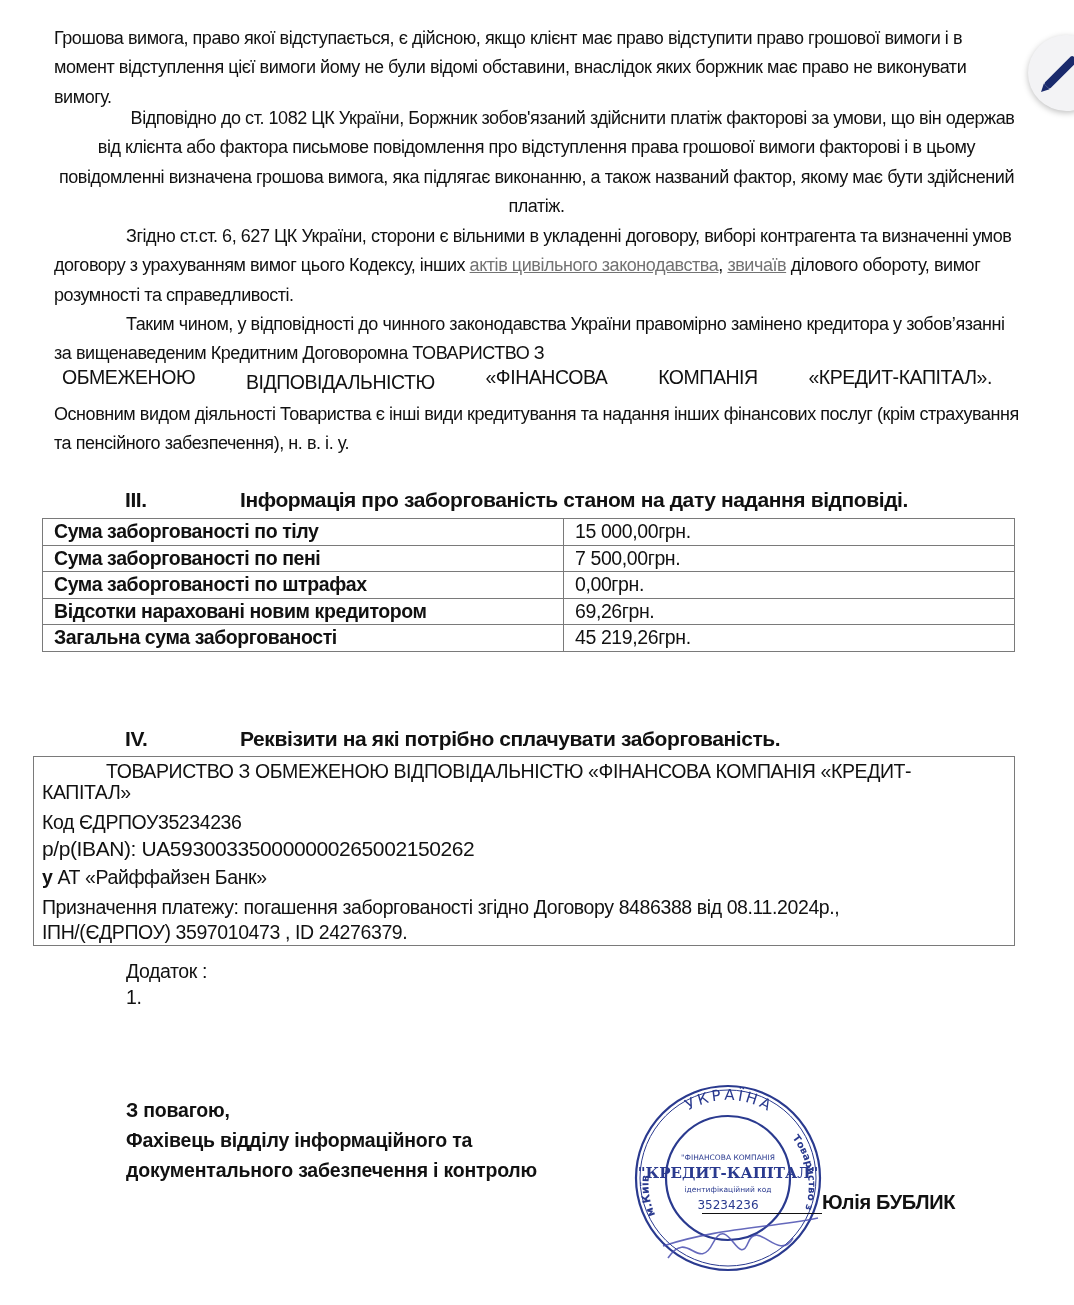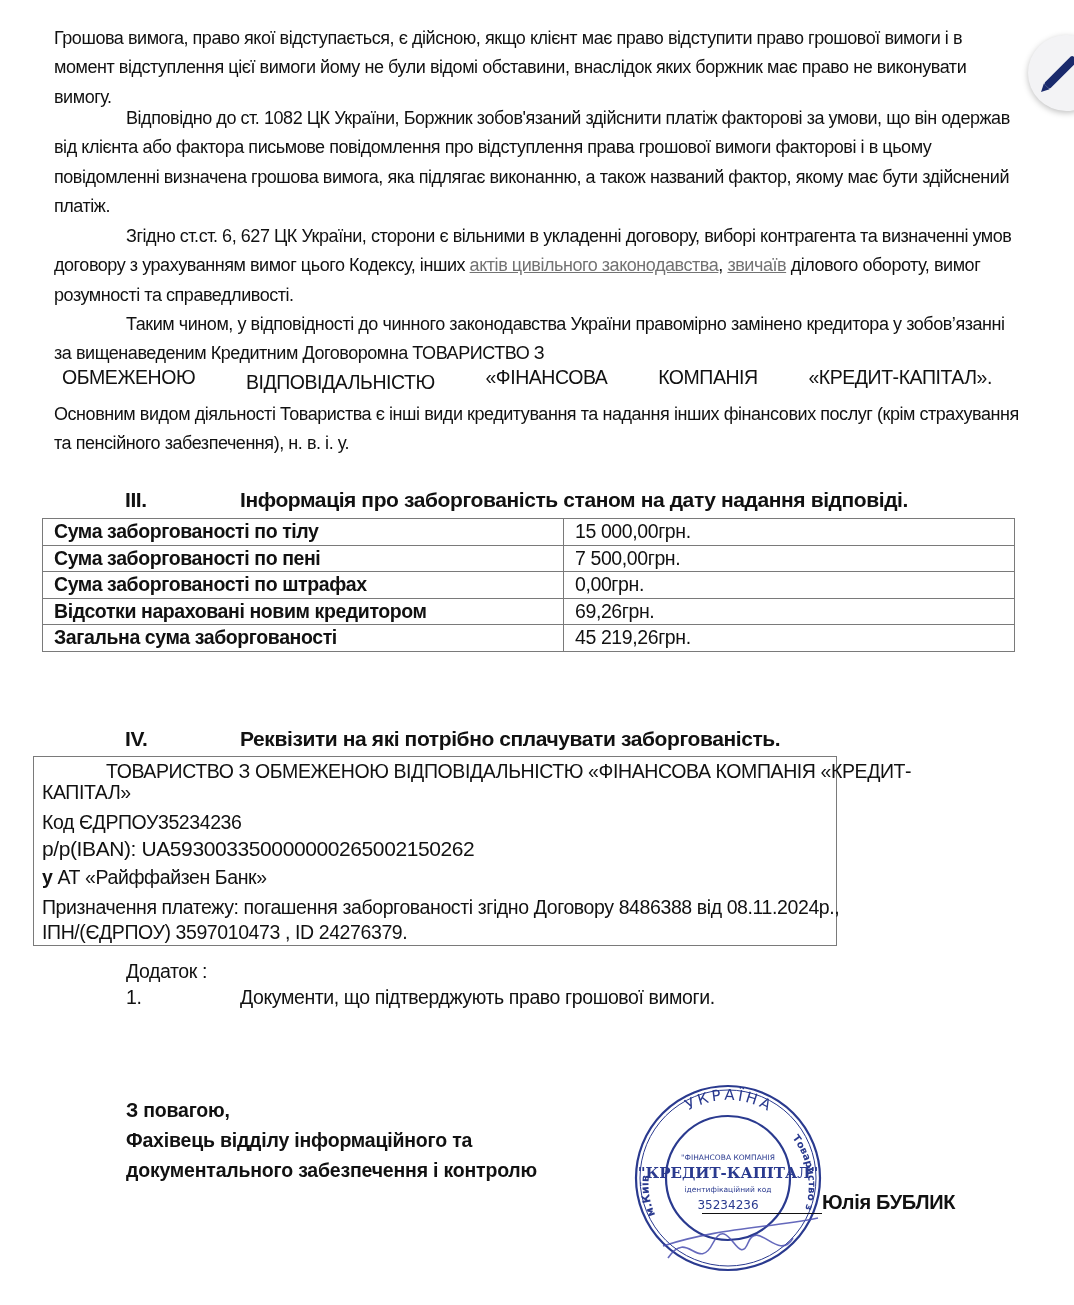--- a/index.html
+++ b/index.html
@@ -29,21 +29,21 @@
   table.debt {
     position: absolute; left: 42px; top: 518px; width: 973px;
     border-collapse: collapse; font-size: 19.5px; letter-spacing: -0.4px;
   }
   table.debt td {
     border: 1.5px solid #7a7a7a; height: 25.5px; padding: 0 0 0 11px;
     vertical-align: middle; line-height: 25px;
   }
   table.debt td.label { width: 509px; font-weight: bold; }
   .req-box {
-    position: absolute; left: 33px; top: 756px; width: 804px; height: 190px;
+    position: absolute; left: 33px; top: 756px; width: 982px; height: 190px;
     border: 1.5px solid #7a7a7a; box-sizing: border-box;
     font-size: 19.5px; letter-spacing: -0.4px;
   }
   .req-box .line { position: absolute; left: 8px; white-space: nowrap; }
   .appendix { position: absolute; font-size: 19.5px; letter-spacing: -0.4px; }
   .closing { position: absolute; left: 126px; font-size: 19.5px; font-weight: bold; line-height: 30px; letter-spacing: -0.2px; }
   .signer { position: absolute; left: 822px; top: 1191px; font-size: 20px; font-weight: bold; letter-spacing: -0.3px; }
   .sign-line { position: absolute; left: 702px; top: 1213px; width: 120px; border-bottom: 1.5px solid #111; }
   .edit-fab {
     position: absolute; left: 1028px; top: 35px; width: 76px; height: 76px; border-radius: 50%;
@@ -51,21 +51,21 @@
   }
   .stamp { position: absolute; left: 628px; top: 1078px; width: 200px; height: 200px; }
 </style>
 </head>
 <body>
 
 <div class="page">
 
   <div class="para" style="top:24px;">Грошова вимога, право якої відступається, є дійсною, якщо клієнт має право відступити право грошової вимоги і в момент відступлення цієї вимоги йому не були відомі обставини, внаслідок яких боржник має право не виконувати вимогу.</div>
 
-  <div class="para indent" style="top:104px;">Відповідно до ст. 1082 ЦК України, Боржник зобов'язаний здійснити платіж факторові за умови, що він одержав від клієнта або фактора письмове повідомлення про відступлення права грошової вимоги факторові і в цьому повідомленні визначена грошова вимога, яка підлягає виконанню, а також названий фактор, якому має бути здійснений платіж.</div>
+  <div class="para indent" style="top:104px;text-align:center;">Відповідно до ст. 1082 ЦК України, Боржник зобов'язаний здійснити платіж факторові за умови, що він одержав від клієнта або фактора письмове повідомлення про відступлення права грошової вимоги факторові і в цьому повідомленні визначена грошова вимога, яка підлягає виконанню, а також названий фактор, якому має бути здійснений платіж.</div>
 
   <div class="para indent" style="top:222px;"><span>Згідно ст.ст. 6, 627 ЦК України, сторони є вільними в укладенні договору, виборі контрагента та визначенні умов договору з урахуванням вимог цього Кодексу, інших </span><a class="link">актів цивільного законодавства</a><span>, </span><a class="link">звичаїв</a><span> ділового обороту, вимог розумності та справедливості.</span></div>
 
   <div class="para indent" style="top:310px;">Таким чином, у відповідності до чинного законодавства України правомірно замінено кредитора у зобов’язанні за вищенаведеним Кредитним Договоромна ТОВАРИСТВО З</div>
 
   <div class="spread">
     <span>ОБМЕЖЕНОЮ</span>
     <span>ВІДПОВІДАЛЬНІСТЮ</span>
     <span>«ФІНАНСОВА</span>
     <span>КОМПАНІЯ</span>
@@ -114,21 +114,20 @@
     <span class="line" style="top:24px;">КАПІТАЛ»</span>
     <span class="line" style="top:54px;">Код ЄДРПОУ35234236</span>
     <span class="line" style="top:80px; font-size:21px;">р/р(IBAN): UA593003350000000265002150262</span>
     <span class="line" style="top:109px;"><b>у</b><span> АТ «Райффайзен Банк»</span></span>
     <span class="line" style="top:139px;">Призначення платежу: погашення заборгованості згідно Договору 8486388 від 08.11.2024р.,</span>
     <span class="line" style="top:164px;">ІПН/(ЄДРПОУ) 3597010473 , ID 24276379.</span>
   </div>
 
   <div class="appendix" style="left:126px; top:960px; font-weight:normal;">Додаток :</div>
   <div class="appendix" style="left:126px; top:986px;">1.</div>
-  <div class="appendix" style="left:240px; top:986px;">Документи, що підтверджують право грошової вимоги.</div>
 
   <div class="closing" style="top:1095px;">З повагою,</div>
   <div class="closing" style="top:1125px;">Фахівець відділу інформаційного та</div>
   <div class="closing" style="top:1155px;">документального забезпечення і контролю</div>
 
   <svg class="stamp" viewBox="0 0 200 200">
     <defs>
       <path id="arcTop" d="M 22 100 A 78 78 0 0 1 178 100"></path>
       <path id="arcLeft" d="M 55 170 A 78 78 0 0 1 35 60"></path>
       <path id="arcRight" d="M 160 55 A 78 78 0 0 1 150 170"></path>

